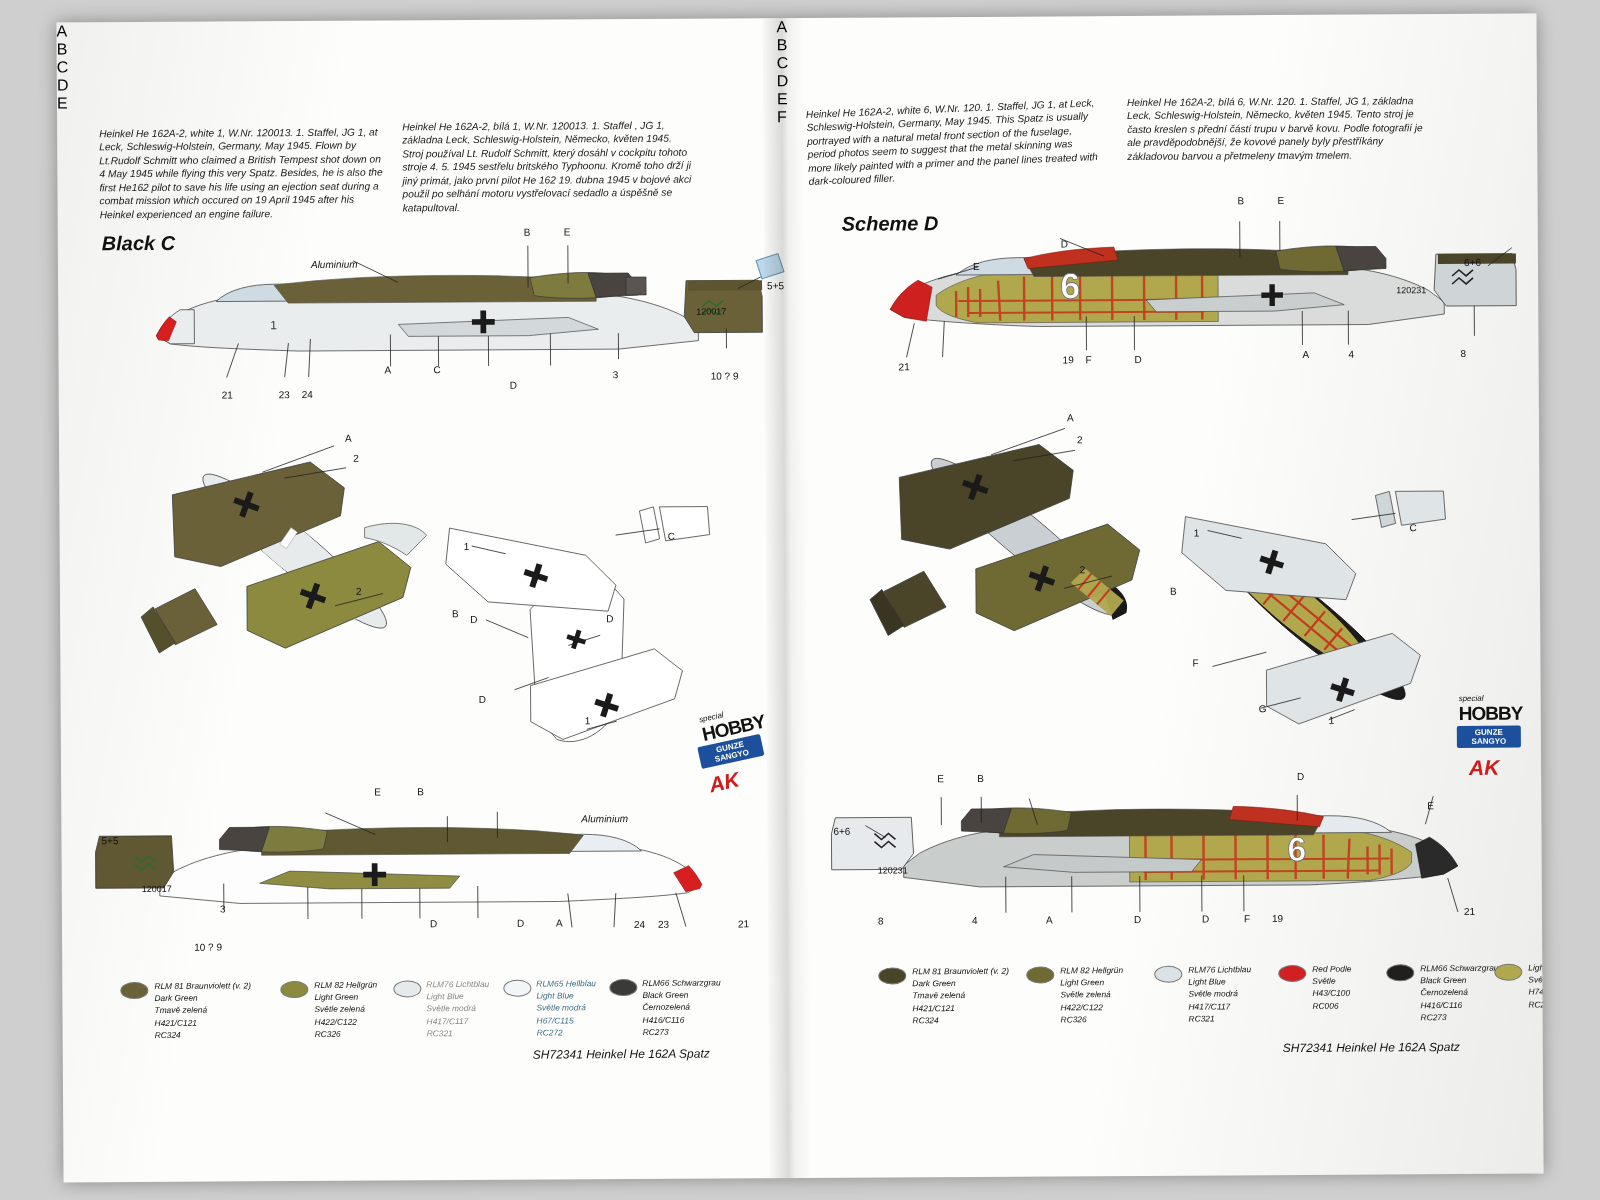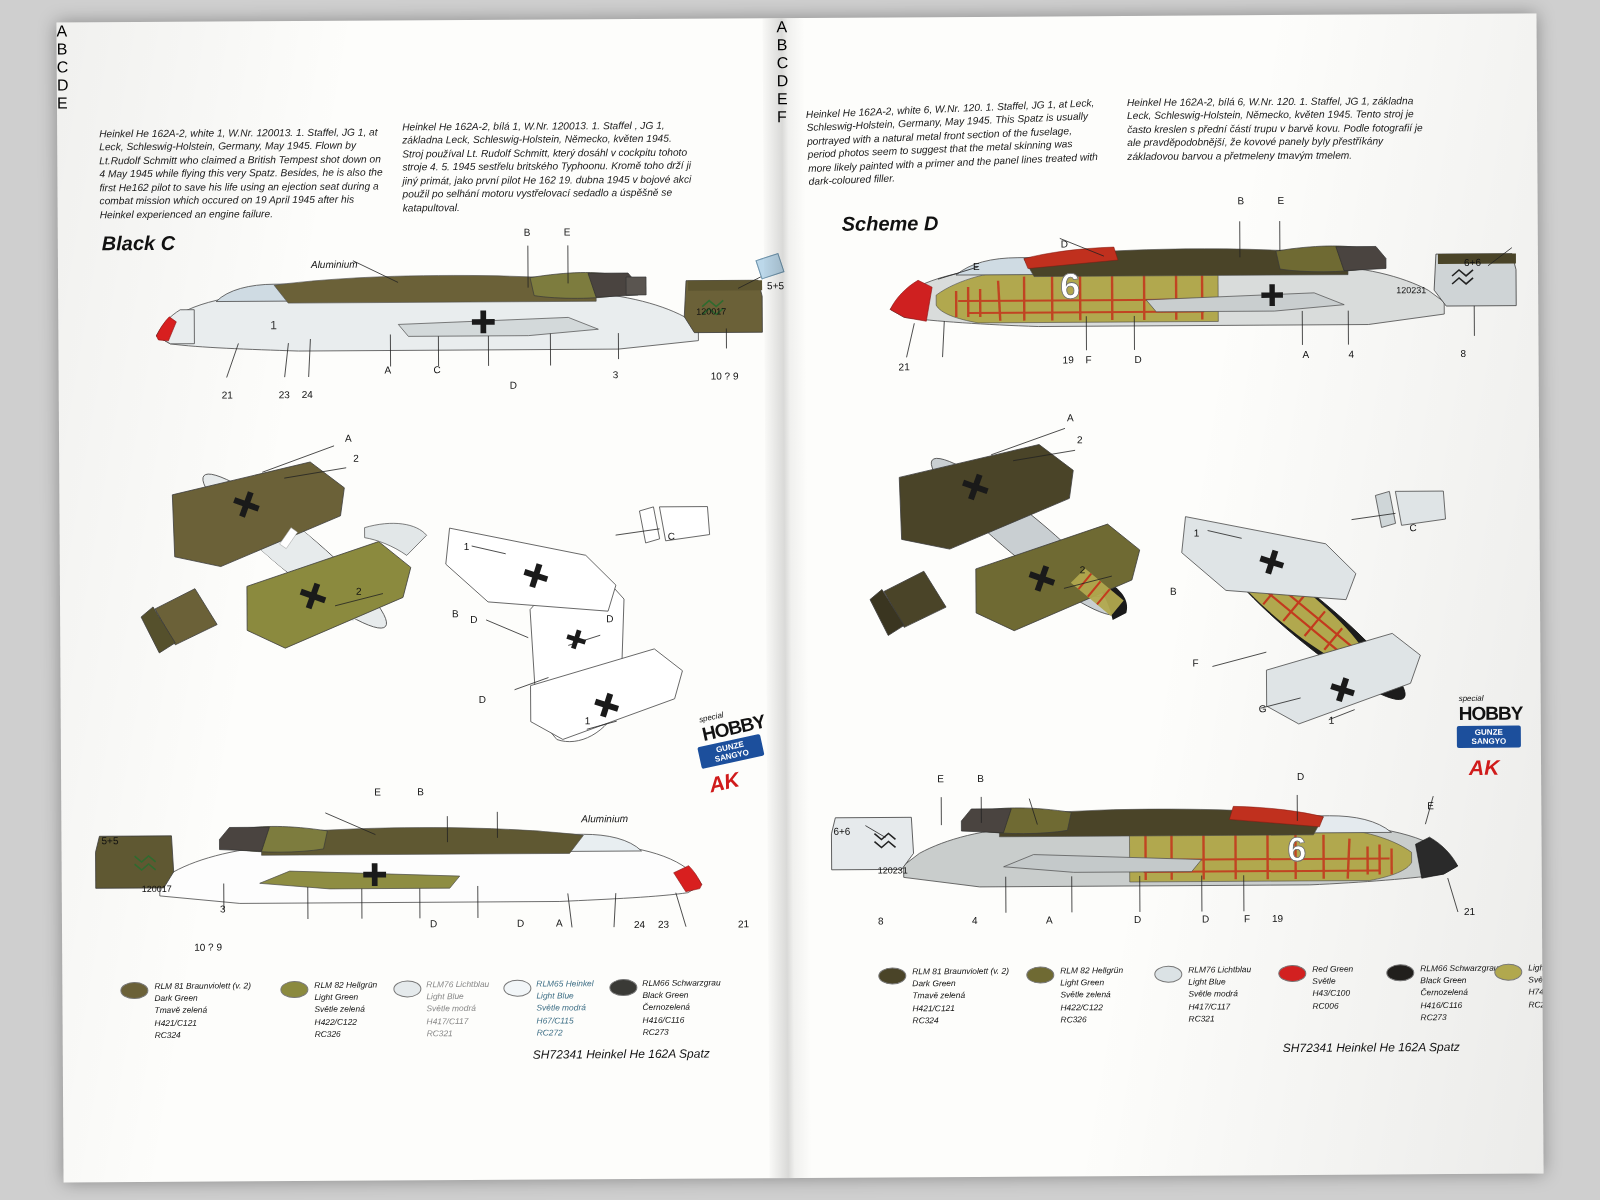--- a/index.html
+++ b/index.html
@@ -311,21 +311,21 @@
           <div>Světle modrá</div>
           <div>H417/C117</div>
           <div>RC321</div>
         </div>
       </div>
 
       <div>
         <div class="letter" style="left:428px;top:962px;">D</div>
         <div class="chip" style="left:441px;top:960px;background:#f2f6f8;"></div>
         <div class="legtext" style="left:474px;top:958px;color:#3f6f86;">
-          <div>RLM65 Heinkel</div>
+          <div>RLM65 Hellblau</div>
           <div>Light Blue</div>
           <div>Světle modrá</div>
           <div>H67/C115</div>
           <div>RC272</div>
         </div>
       </div>
 
       <div>
         <div class="letter" style="left:534px;top:962px;">E</div>
         <div class="chip" style="left:547px;top:960px;background:#3a3a36;"></div>
@@ -617,21 +617,21 @@
           <div>Light Blue</div>
           <div>Světle modrá</div>
           <div>H417/C117</div>
           <div>RC321</div>
         </div>
       </div>
       <div>
         <div class="letter" style="left:484px;top:952px;">D</div>
         <div class="chip" style="left:496px;top:950px;background:#d22020;"></div>
         <div class="legtext" style="left:530px;top:948px;">
-          <div>Red Green</div>
+          <div>Red Podle</div>
           <div>Světle</div>
           <div>H43/C100</div>
           <div>RC006</div>
         </div>
       </div>
       <div>
         <div class="letter" style="left:592px;top:952px;">E</div>
         <div class="chip" style="left:604px;top:950px;background:#211f1c;"></div>
         <div class="legtext" style="left:638px;top:948px;">
           <div>RLM66 Schwarzgrau</div>

